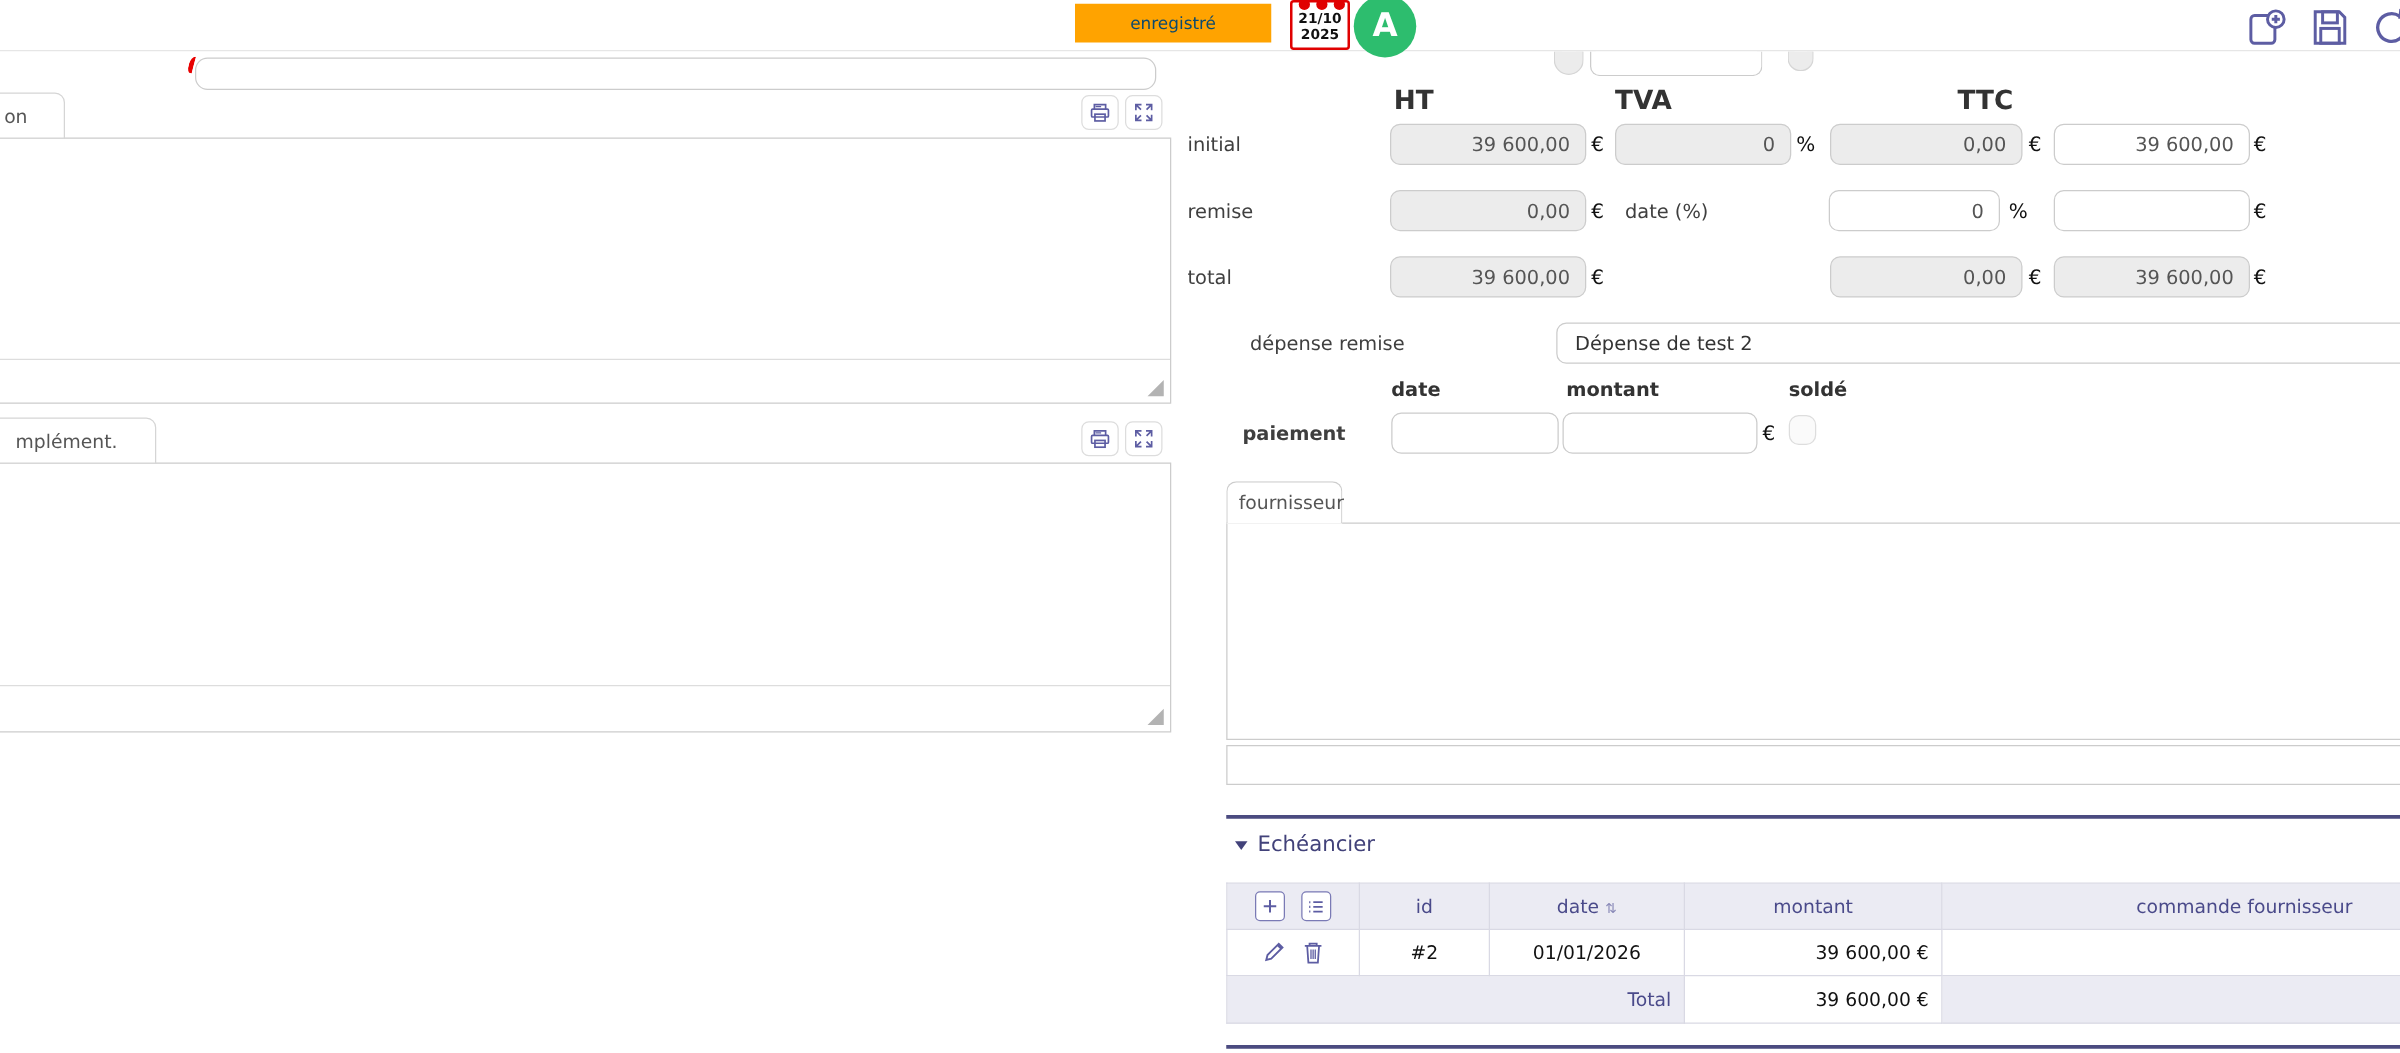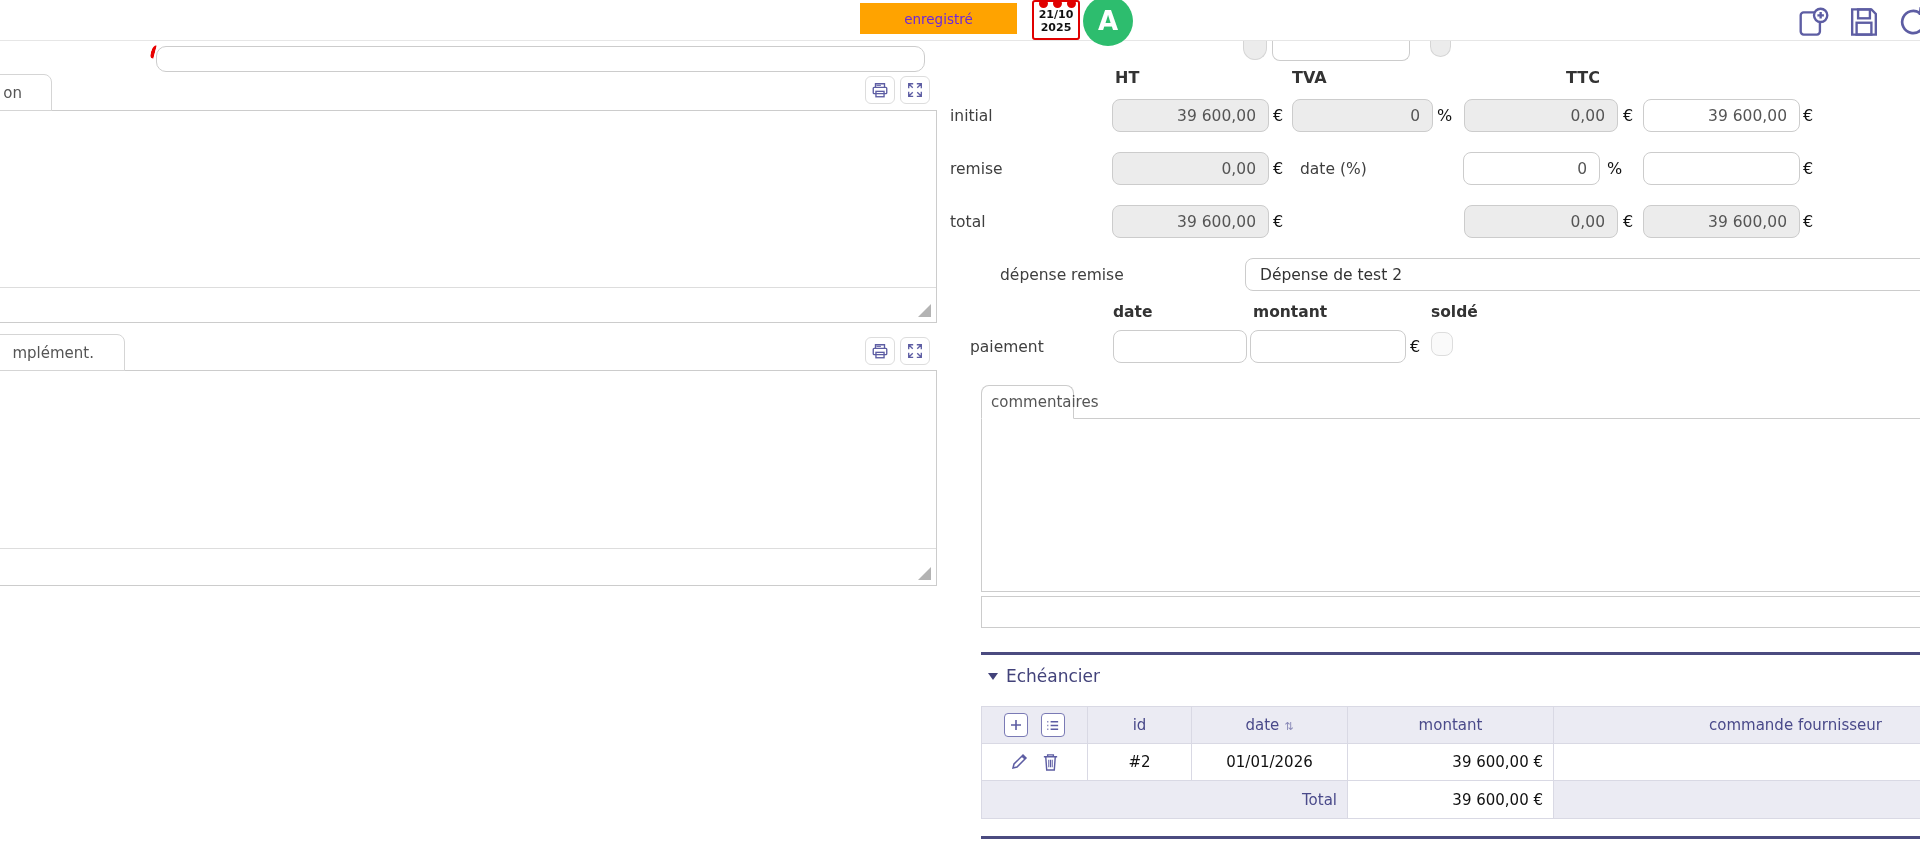--- a/index.html
+++ b/index.html
@@ -9,21 +9,21 @@
     overflow: hidden; background: #fff;
     font-family: "DejaVu Sans", "Liberation Sans", sans-serif;
     color: #333;
   }
   .abs { position: absolute; }
 
   
   .header { left:0; top:0; width:1920px; height:41px; background:#fff; border-bottom:1px solid #e6e6e6; z-index:5; }
   .title { left:8px; top:6px; font-size:19px; font-weight:bold; color:#3c3c6b; white-space:nowrap; }
   .title span { margin-right:14px; }
-  .badge { left:860px; top:3px; width:157px; height:31px; background:#ffa300; color:#6d28d9;
+  .badge { left:860px; top:3px; width:157px; height:31px; background:#ffa300; color:#0c4a6e;
            font-size:13.5px; display:flex; align-items:center; justify-content:center; }
   .cal { left:1032px; top:0px; width:48px; height:40px; background:#fff; border:2px solid #e00000;
          border-radius:3px; text-align:center; padding-top:6px; }
   .cal .d { font-size:11px; font-weight:bold; color:#111; line-height:13px; }
   .cal .bump { position:absolute; top:-3px; width:9px; height:9px; background:#e00000; border-radius:50%; }
   .avatar { left:1083px; top:-4px; width:50px; height:50px; border-radius:50%; background:#2dbd6e;
             color:#fff; font-weight:bold; font-size:26px; display:flex; align-items:center; justify-content:center; }
   .hicon { top:5px; width:36px; height:34px; }
 
   
@@ -38,21 +38,21 @@
               display:flex; align-items:center; justify-content:center; }
   .panel { left:-2px; width:939px; background:#fff; border:1px solid #ccc; }
   .panel .strip { position:absolute; left:0; right:0; border-top:1px solid #ddd; }
   .grip { position:absolute; right:5px; width:0; height:0;
           border-left:13px solid transparent; border-bottom:13px solid #b3b3b3; }
 
   
   .pill { background:#ececec; border:1px solid #d5d5d5; border-top:none; border-radius:0 0 12px 12px; }
   .partinput { left:1272px; top:41px; width:138px; height:20px; background:#fff; border:1px solid #ccc;
                border-top:none; border-radius:0 0 8px 8px; }
-  .colhead { top:68px; font-weight:bold; font-size:16px; color:#333; }
+  .colhead { top:68px; font-weight:bold; font-size:21px; color:#333; }
   .flabel { font-size:15.5px; color:#3f3f3f; text-align:left; white-space:nowrap; }
   .inp { height:33px; border:1px solid #ccc; border-radius:8px; background:#fff; font-size:15.5px;
          color:#555; display:flex; align-items:center; }
   .inp.num { justify-content:flex-end; padding-right:12px; }
   .inp.dis { background:#ececec; }
   .suffix { font-size:16px; color:#111; }
   .subhead { top:303px; font-weight:bold; font-size:15.5px; color:#333; }
   .checkbox { left:1431px; top:332px; width:22px; height:24px; border:1px solid #ddd; border-radius:8px; background:#fafafa; }
 
   .ctab { left:981px; top:385px; width:93px; height:34px; background:#fff; border:1px solid #ccc;
@@ -212,28 +212,28 @@
   <div class="abs inp num dis" style="left:1643px; top:205px; width:157px;">39 600,00</div>
   <div class="abs suffix" style="left:1803px; top:212px;">€</div>
 
   <div class="abs flabel" style="left:1000px; top:266px; width:238px;">dépense remise</div>
   <div class="abs inp" style="left:1245px; top:258px; width:700px; padding-left:14px; color:#333;">Dépense de test 2</div>
 
   <div class="abs subhead" style="left:1113px;">date</div>
   <div class="abs subhead" style="left:1253px;">montant</div>
   <div class="abs subhead" style="left:1431px;">soldé</div>
 
-  <div class="abs flabel" style="left:970px; top:338px; width:153px;">paiement</div>
+  <div class="abs flabel" style="left:994px; top:338px; width:153px;font-weight:bold;">paiement</div>
   <div class="abs inp" style="left:1113px; top:330px; width:134px;"></div>
   <div class="abs inp" style="left:1250px; top:330px; width:156px;"></div>
   <div class="abs suffix" style="left:1410px; top:337px;">€</div>
   <div class="abs checkbox"></div>
 
   <div class="abs ctab">
-    <span>commentaires</span>
+    <span>fournisseur</span>
   </div>
   <div class="abs cbox"></div>
   <div class="abs cthin"></div>
 
   <div class="abs pline" style="top:652px;"></div>
   <div class="abs etitle">
     <span class="etri"></span>
     <span>Echéancier</span>
   </div>
 

